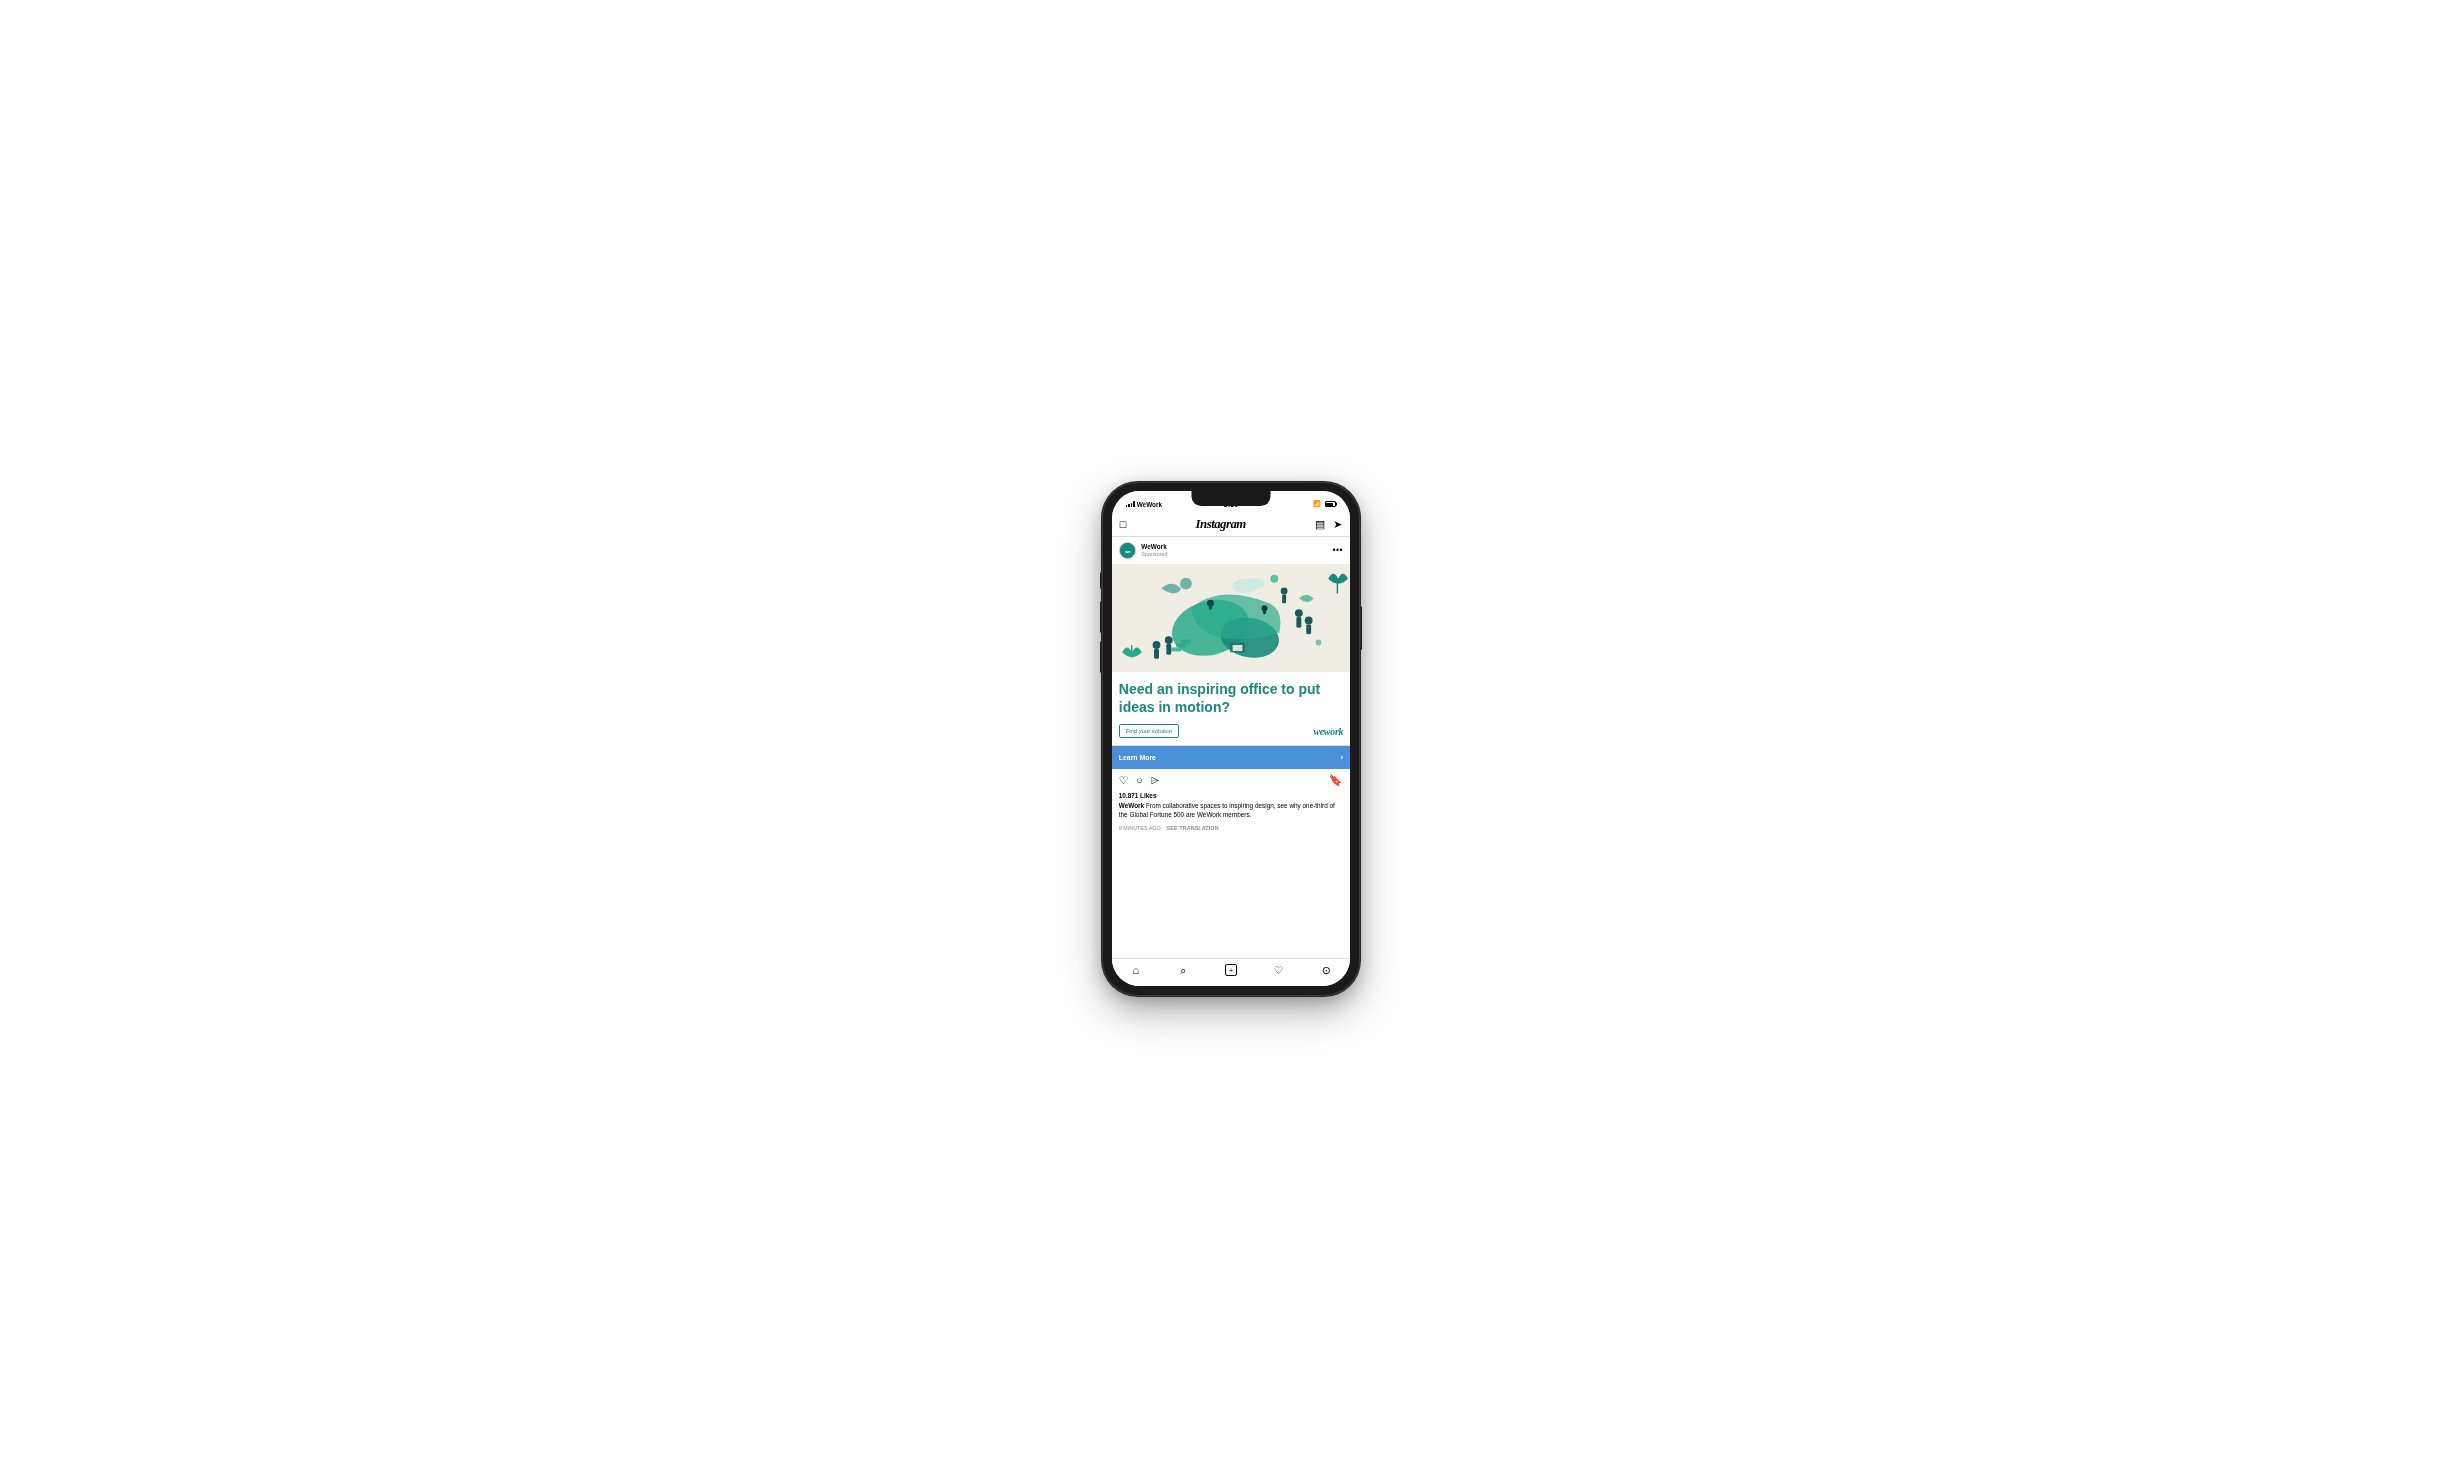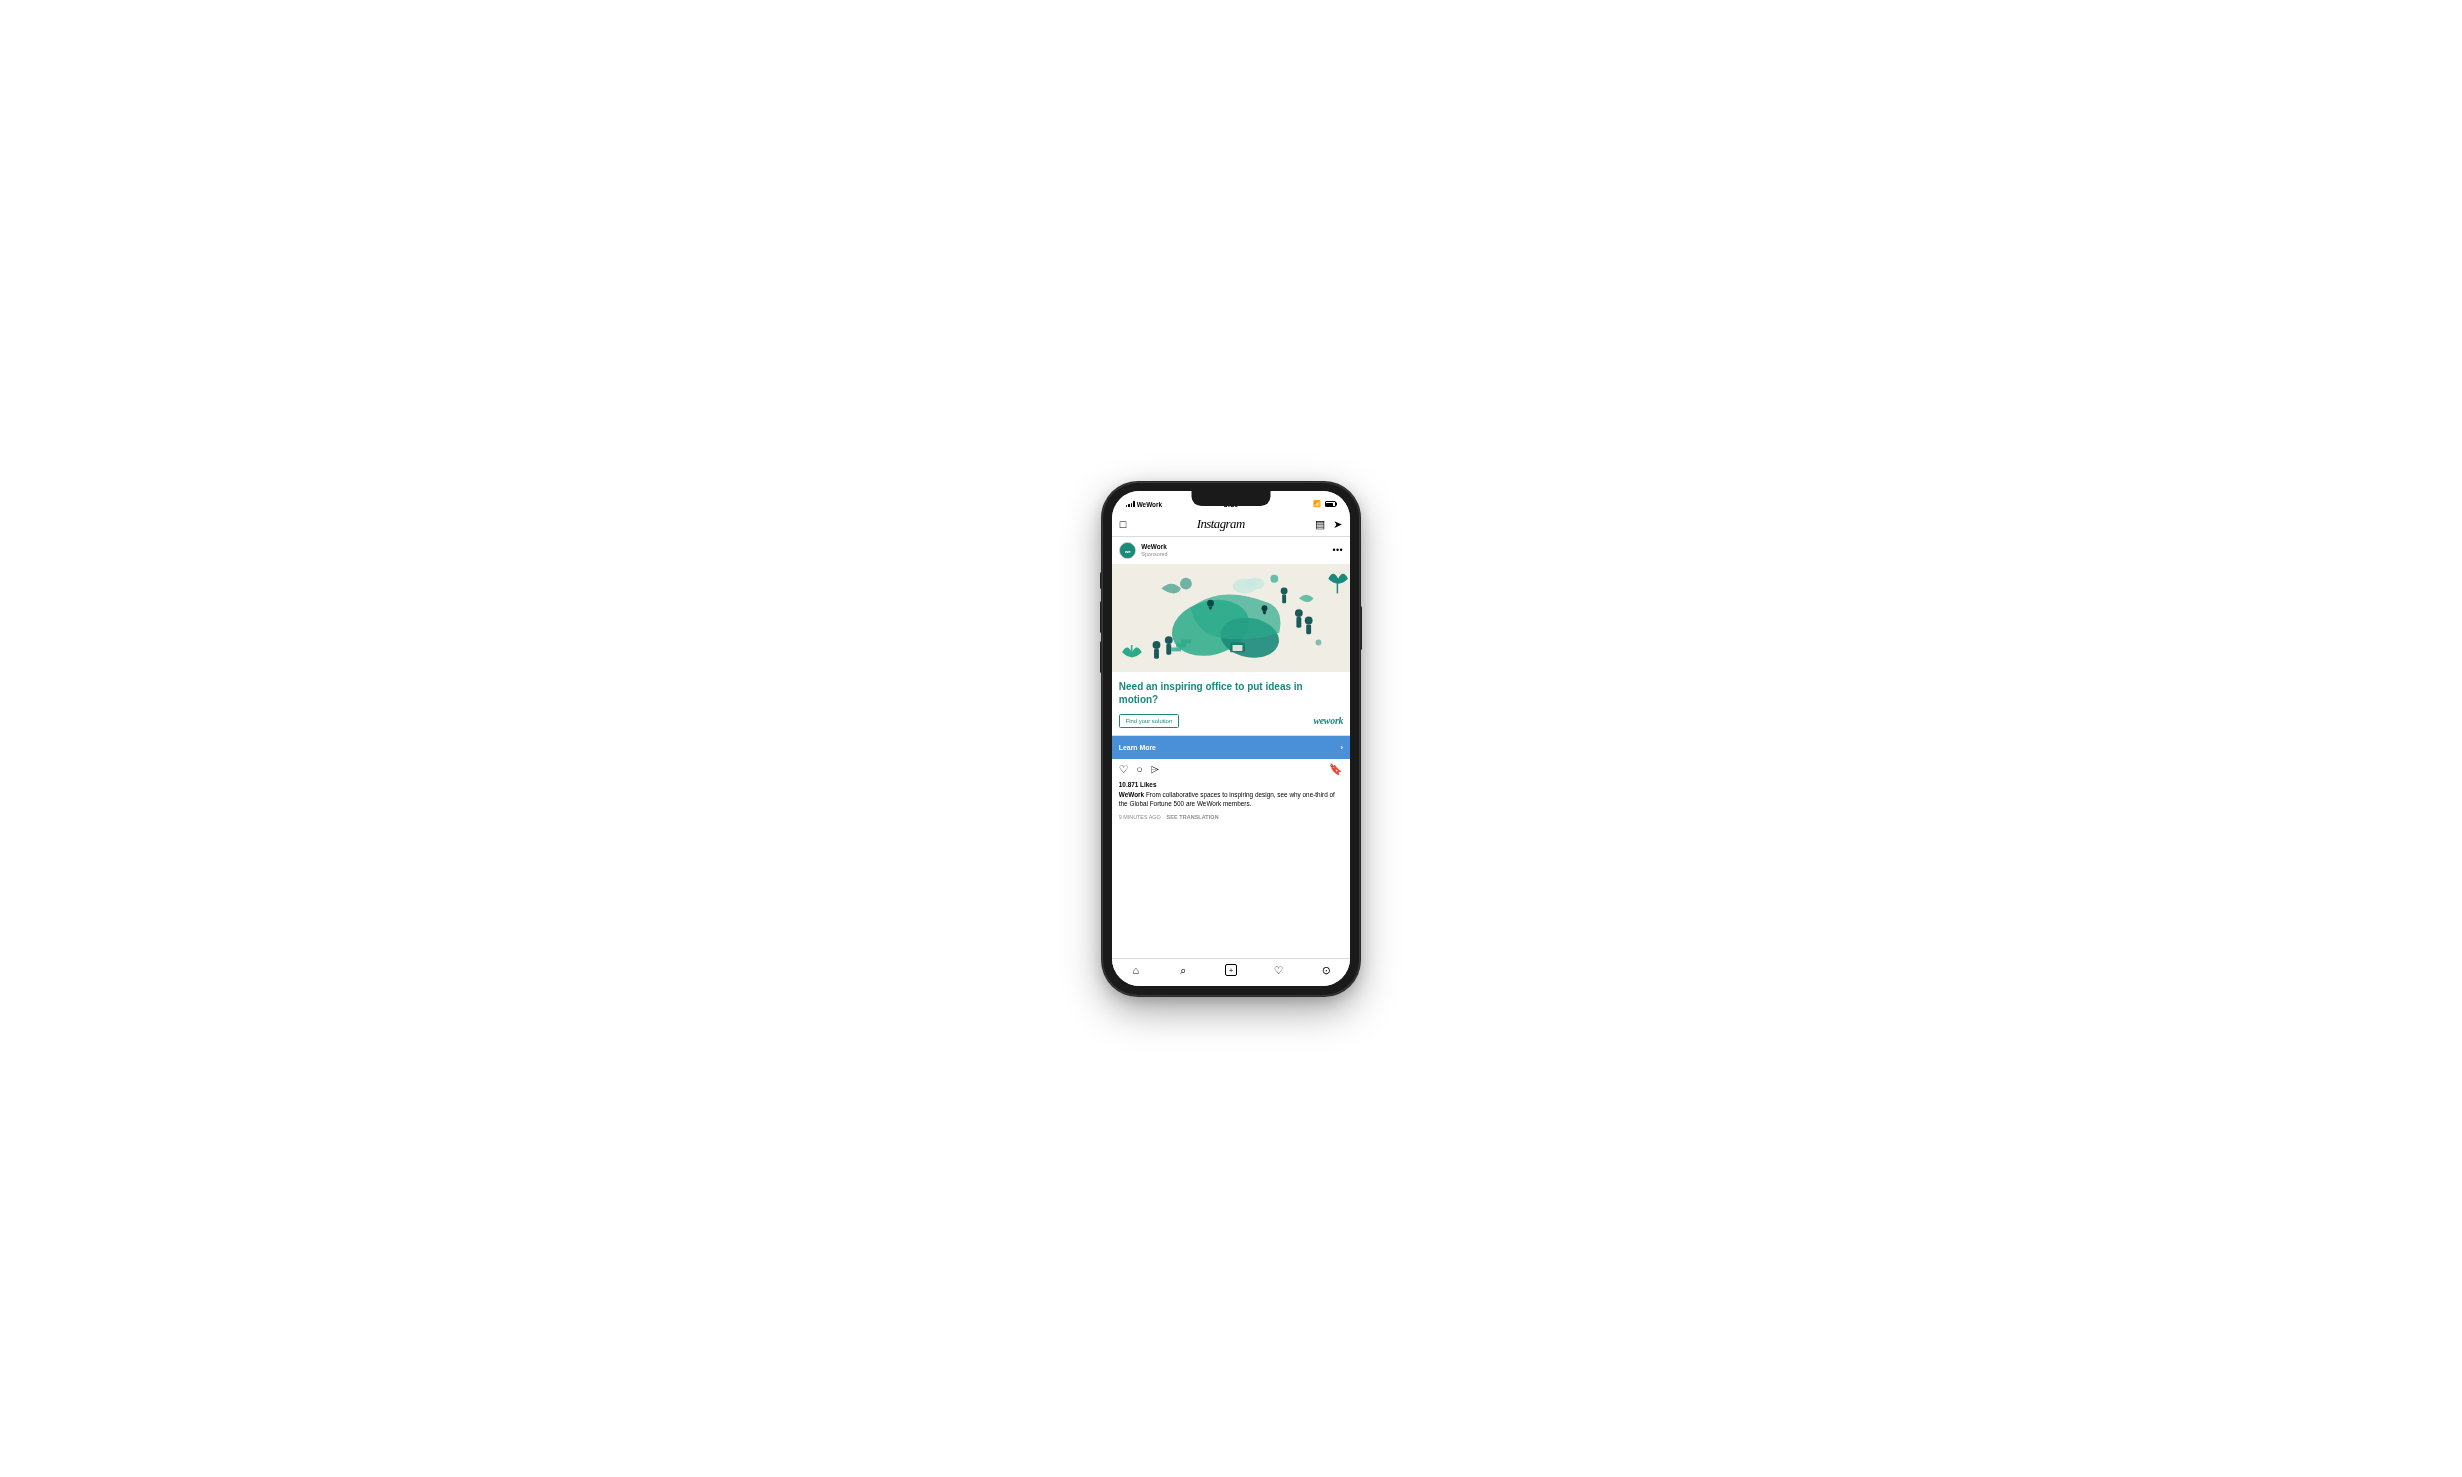--- a/index.html
+++ b/index.html
@@ -282,21 +282,21 @@
     }
 
     
     .ad-text-area {
       padding: 7.9px 6.9px 6.9px;
       background: #fff;
       border-bottom: 0.5px solid #dbdbdb;
     }
 
     .ad-headline {
-      font-size: 10px;
+      font-size: 14px;
       font-weight: 700;
       color: #1a8a7a;
       line-height: 1.3;
       margin-bottom: 7.9px;
     }
 
     .ad-bottom-row {
       display: flex;
       align-items: center;
       justify-content: space-between;
@@ -470,21 +470,21 @@
         <span class="wifi-icon">📶</span>
 
         <div class="battery-icon">
           <div class="battery-fill"></div>
         </div>
       </div>
     </div>
 
     <div class="ig-header">
       <div class="ig-icon">□</div>
-      <div class="ig-logo" style="font-family: Georgia, 'Times New Roman', serif; font-style: italic; font-weight: 400; font-size: 12.8px; letter-spacing: -0.5px;">Instagram</div>
+      <div class="ig-logo" style="font-family: Georgia, 'Times New Roman', serif; font-style: italic; font-weight: 700; font-size: 12.8px; letter-spacing: -0.5px;">Instagram</div>
       <div class="ig-header-icons">
         <span class="ig-icon">▤</span>
         <span class="ig-icon">➤</span>
       </div>
     </div>
 
     <div class="feed-content">
 
       <div class="post">
 

